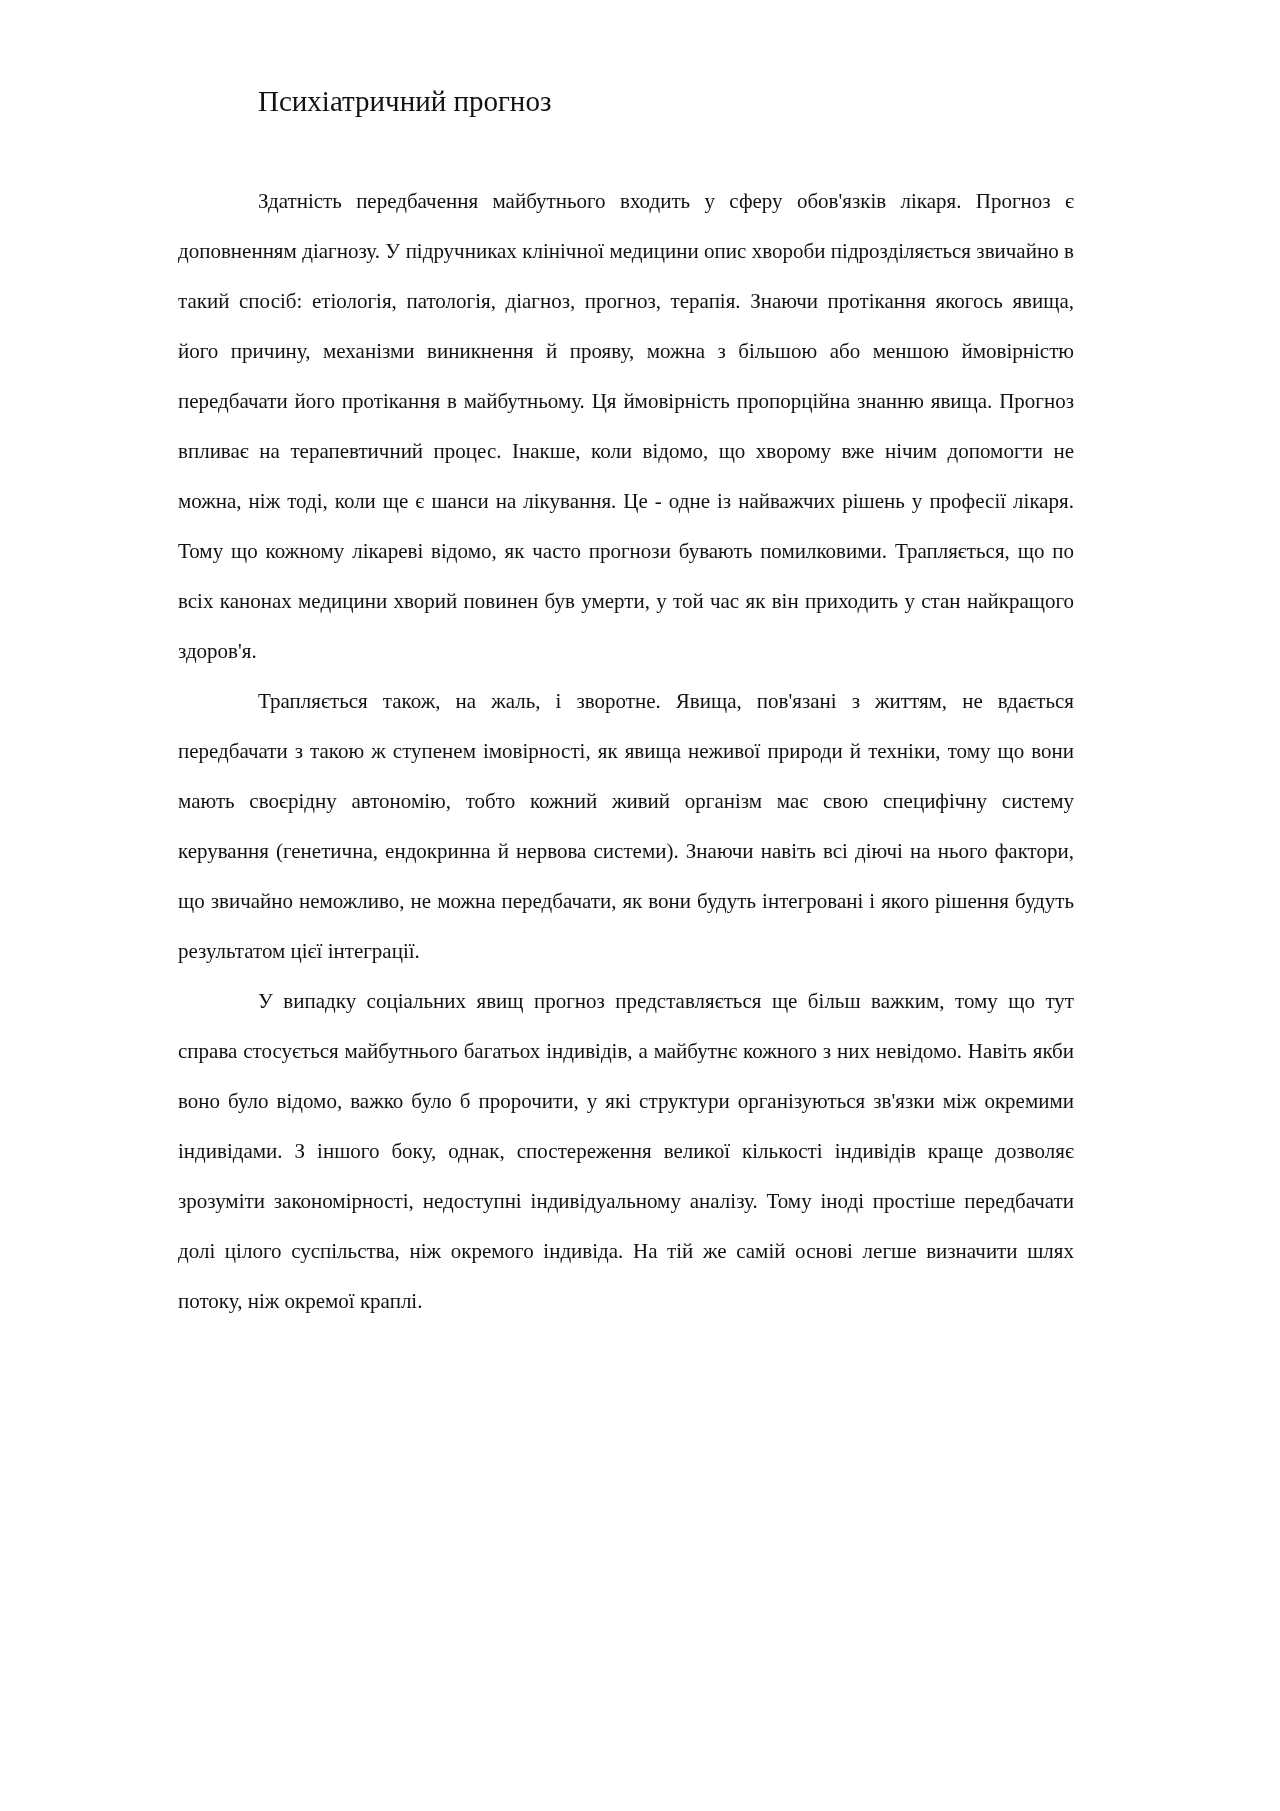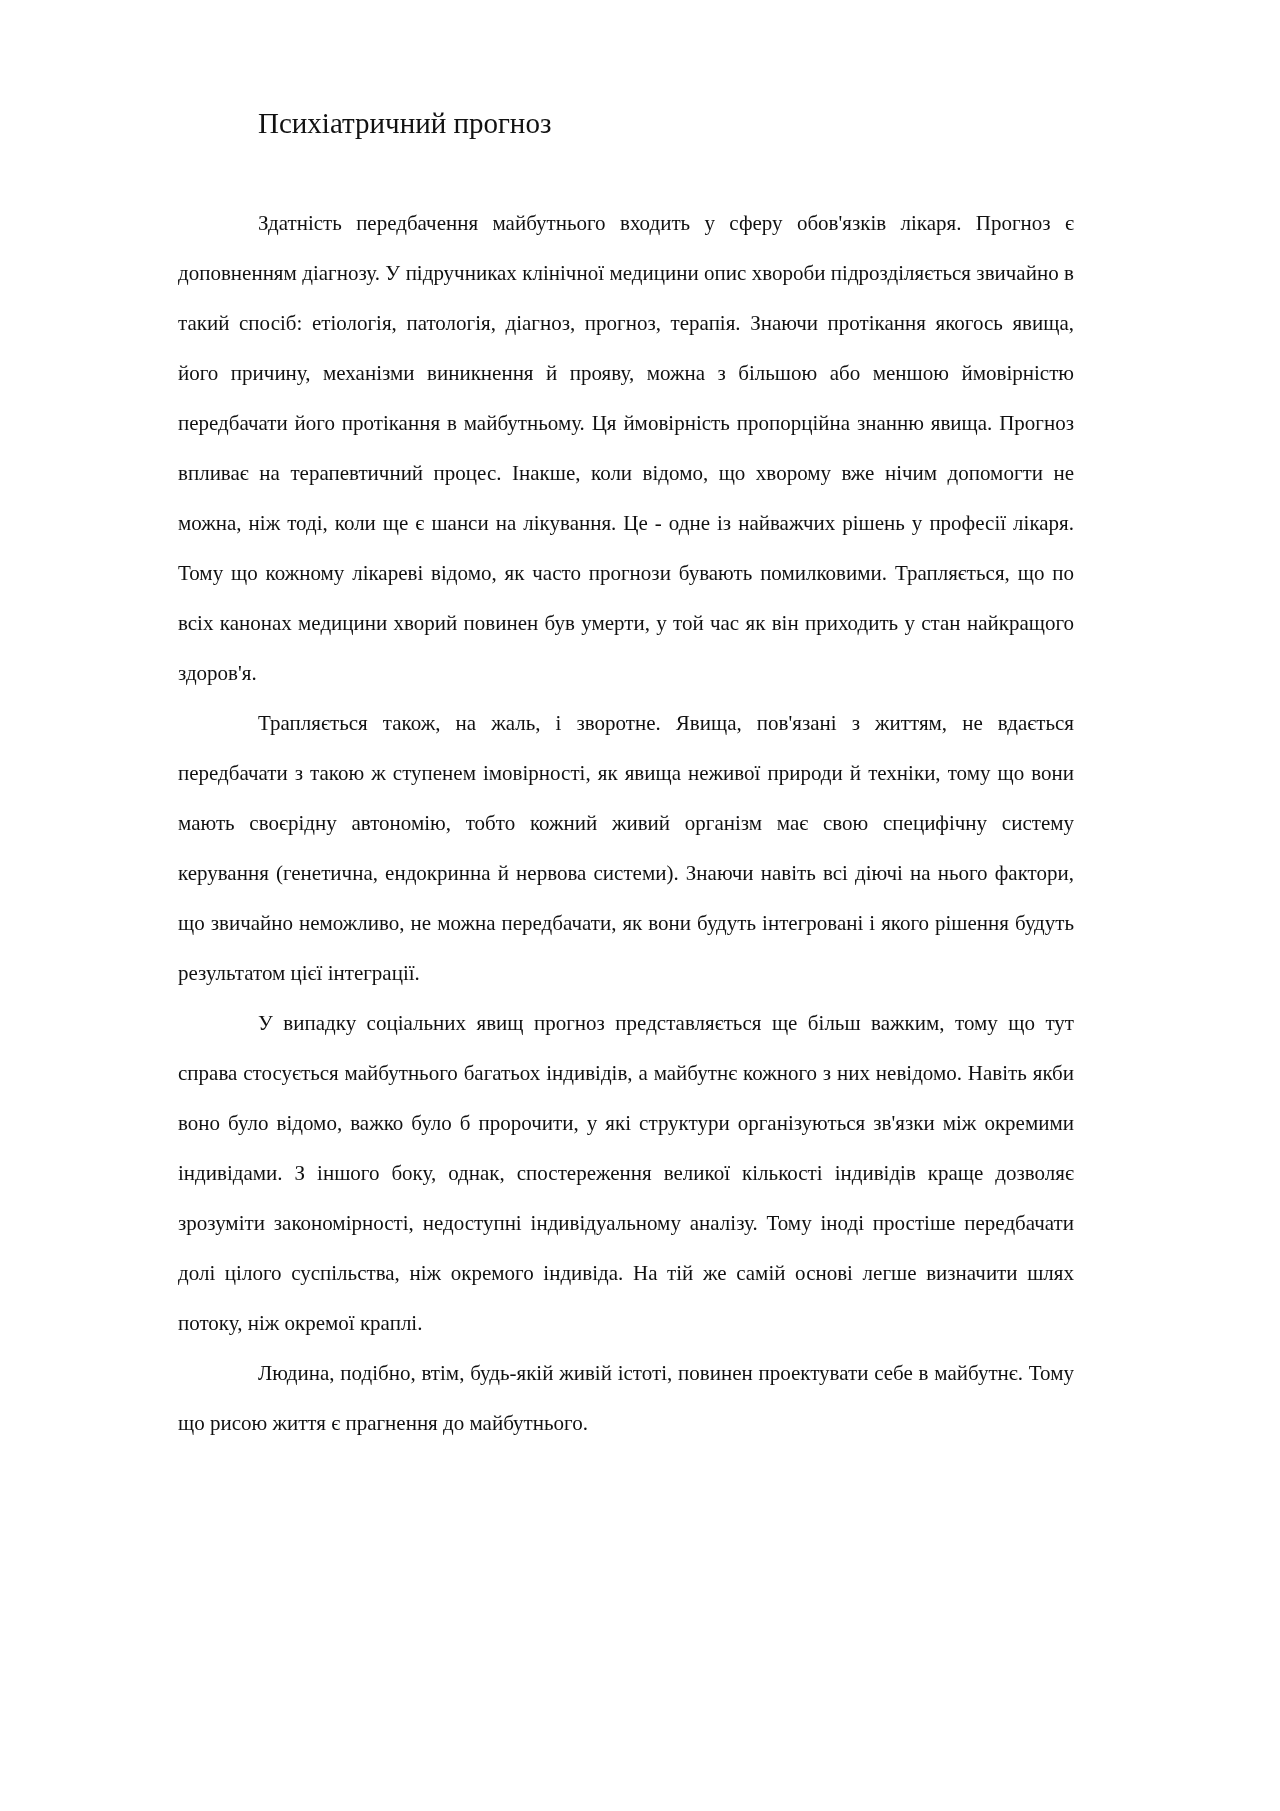--- a/index.html
+++ b/index.html
@@ -6,21 +6,21 @@
     margin: 0;
     padding: 0;
     background: #ffffff;
   }
   .page {
     position: relative;
     width: 1112px;
     height: 1811px;
     background: #ffffff;
     box-sizing: border-box;
-    padding: 98px 38px 0 178px;
+    padding: 76px 38px 0 178px;
     font-family: "Liberation Serif", "DejaVu Serif", serif;
     color: #111111;
     overflow: hidden;
   }
   .doc-title {
     font-size: 29px;
     font-weight: normal;
     line-height: 50px;
     margin: 0 0 50px 0;
     text-indent: 80px;
@@ -39,14 +39,13 @@
 
 <div class="page">
   <h1 class="doc-title">Психіатричний прогноз</h1>
 
   <p class="doc-paragraph">Здатність передбачення майбутнього входить у сферу обов'язків лікаря. Прогноз є доповненням діагнозу. У підручниках клінічної медицини опис хвороби підрозділяється звичайно в такий спосіб: етіологія, патологія, діагноз, прогноз, терапія. Знаючи протікання якогось явища, його причину, механізми виникнення й прояву, можна з більшою або меншою ймовірністю передбачати його протікання в майбутньому. Ця ймовірність пропорційна знанню явища. Прогноз впливає на терапевтичний процес. Інакше, коли відомо, що хворому вже нічим допомогти не можна, ніж тоді, коли ще є шанси на лікування. Це - одне із найважчих рішень у професії лікаря. Тому що кожному лікареві відомо, як часто прогнози бувають помилковими. Трапляється, що по всіх канонах медицини хворий повинен був умерти, у той час як він приходить у стан найкращого здоров'я.</p>
 
   <p class="doc-paragraph">Трапляється також, на жаль, і зворотне. Явища, пов'язані з життям, не вдається передбачати з такою ж ступенем імовірності, як явища неживої природи й техніки, тому що вони мають своєрідну автономію, тобто кожний живий організм має свою специфічну систему керування (генетична, ендокринна й нервова системи). Знаючи навіть всі діючі на нього фактори, що звичайно неможливо, не можна передбачати, як вони будуть інтегровані і якого рішення будуть результатом цієї інтеграції.</p>
 
   <p class="doc-paragraph">У випадку соціальних явищ прогноз представляється ще більш важким, тому що тут справа стосується майбутнього багатьох індивідів, а майбутнє кожного з них невідомо. Навіть якби воно було відомо, важко було б пророчити, у які структури організуються зв'язки між окремими індивідами. З іншого боку, однак, спостереження великої кількості індивідів краще дозволяє зрозуміти закономірності, недоступні індивідуальному аналізу. Тому іноді простіше передбачати долі цілого суспільства, ніж окремого індивіда. На тій же самій основі легше визначити шлях потоку, ніж окремої краплі.</p>
 
-  <p class="doc-paragraph">Людина, подібно, втім, будь-якій живій істоті, повинен проектувати себе в майбутнє. Тому що рисою життя є прагнення до майбутнього.</p>
 </div>
 
 </body></html>

